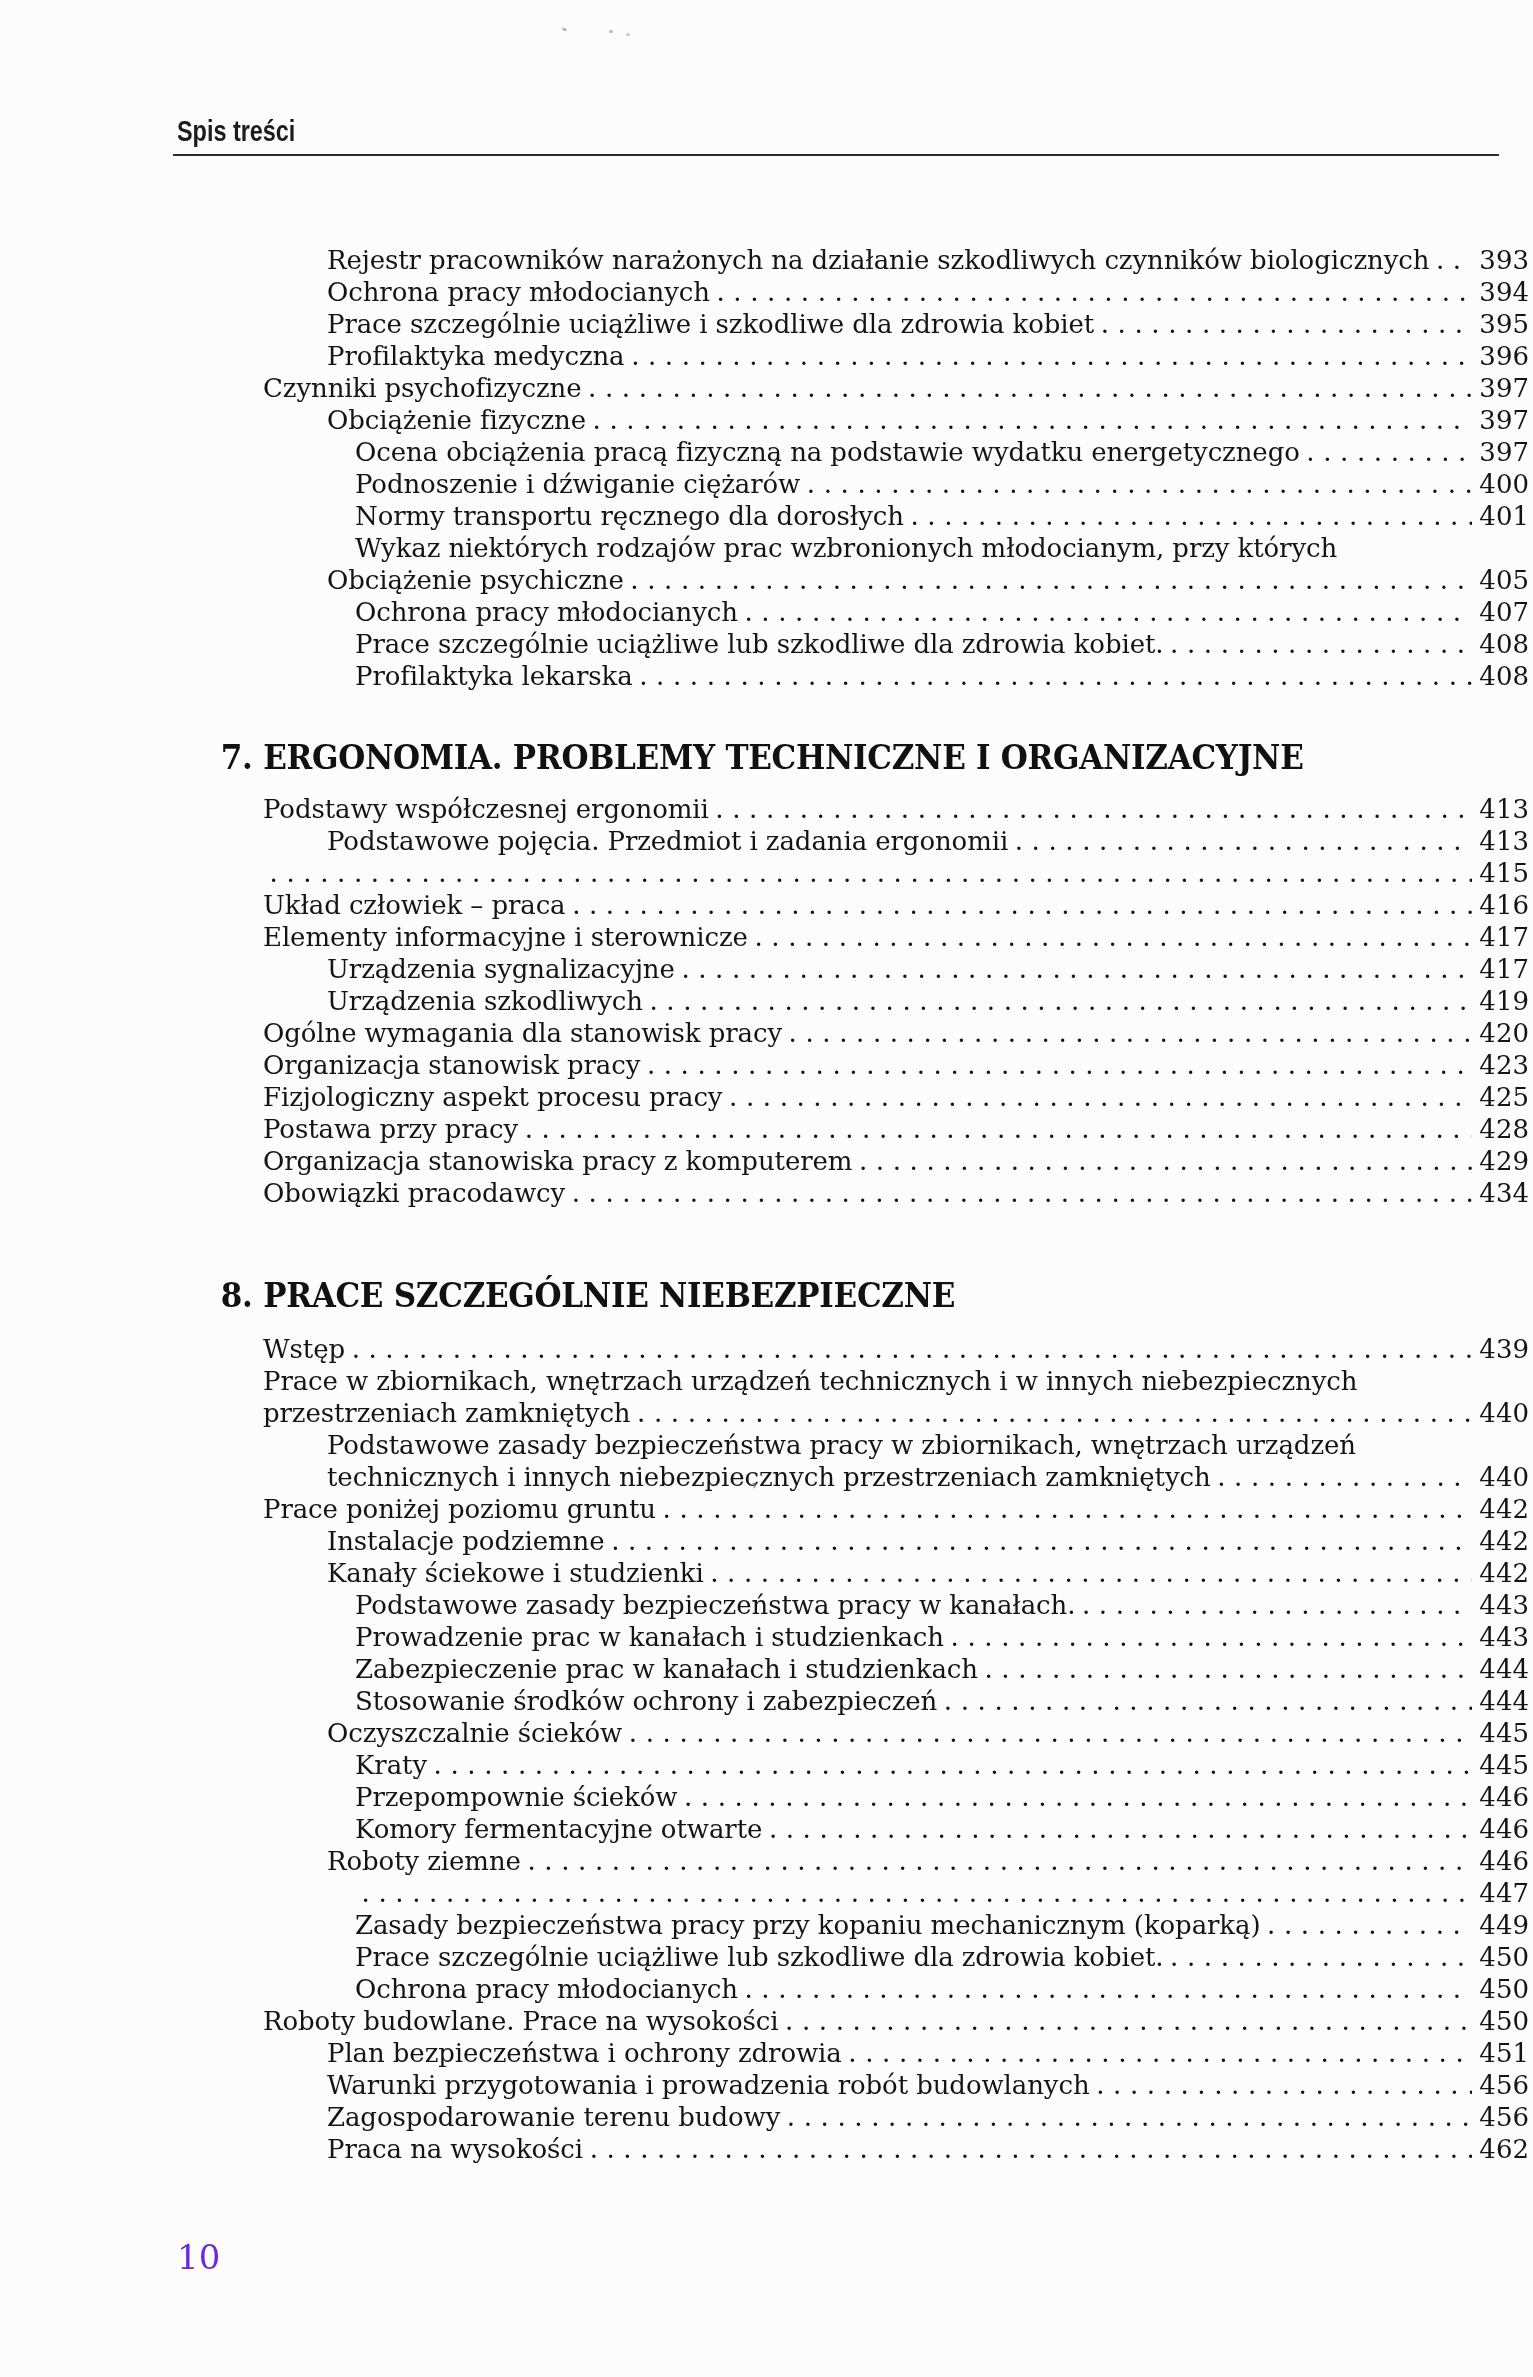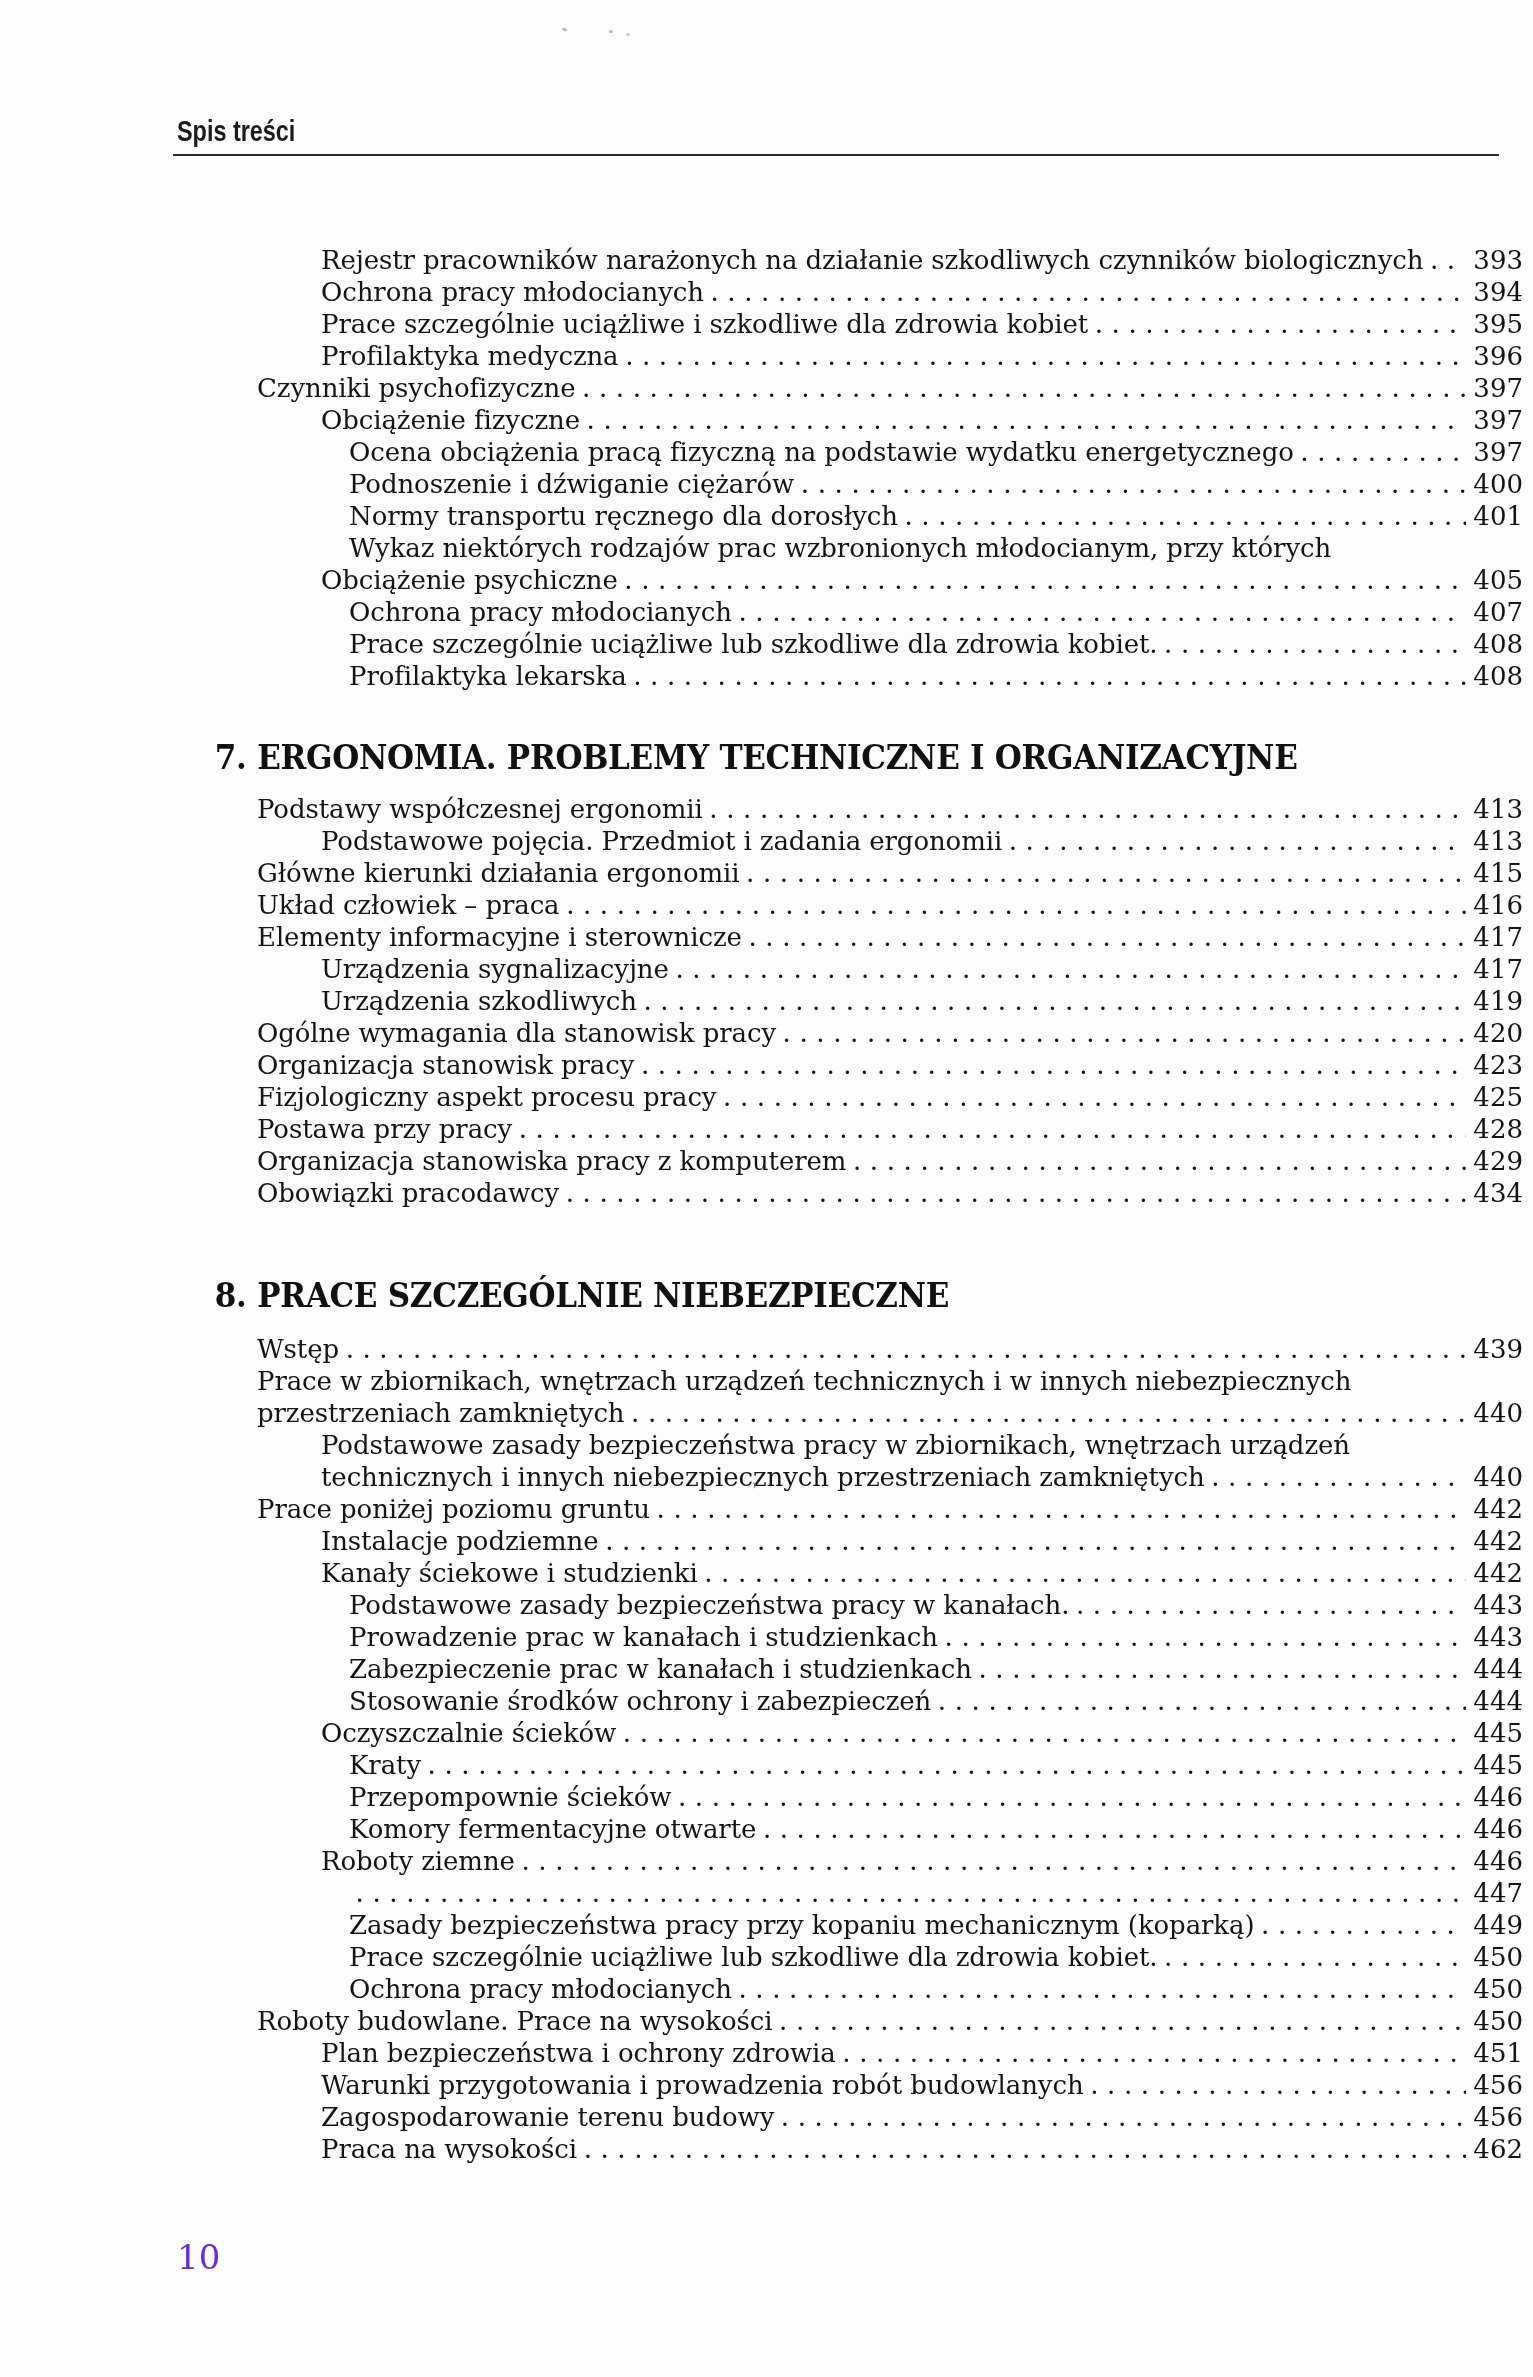--- a/index.html
+++ b/index.html
@@ -19,21 +19,21 @@
     font-weight:700;font-size:30px;line-height:33px;
     transform:scaleX(0.78);transform-origin:left top;
     color:#1c1c1c;white-space:nowrap;
   }
   .header-rule{
     position:absolute;left:173px;top:154px;
     width:1326px;height:2px;background:#2c2c2c;
   }
   
   .toc{
-    position:absolute;left:188px;top:244px;width:1335px;
+    position:absolute;left:194px;top:244px;width:1335px;
   }
   .row{
     display:flex;align-items:baseline;
     height:32px;line-height:32px;
     font-size:26px;white-space:nowrap;
   }
   .label{flex:0 0 auto;letter-spacing:-0.1px;}
   .lvl1{padding-left:69px;}
   .lvl2{padding-left:133px;}
   .lvl3{padding-left:161px;}
@@ -155,21 +155,20 @@
           <span class="label">Podstawy współczesnej ergonomii</span>
           <span class="dots"></span>
           <span class="pg">413</span>
         </div>
         <div class="row lvl2">
           <span class="label">Podstawowe pojęcia. Przedmiot i zadania ergonomii</span>
           <span class="dots"></span>
           <span class="pg">413</span>
         </div>
         <div class="row lvl1">
-          <span class="label">Główne kierunki działania ergonomii</span>
           <span class="dots"></span>
           <span class="pg">415</span>
         </div>
         <div class="row lvl1">
           <span class="label">Układ człowiek – praca</span>
           <span class="dots"></span>
           <span class="pg">416</span>
         </div>
         <div class="row lvl1">
           <span class="label">Elementy informacyjne i sterownicze</span>

